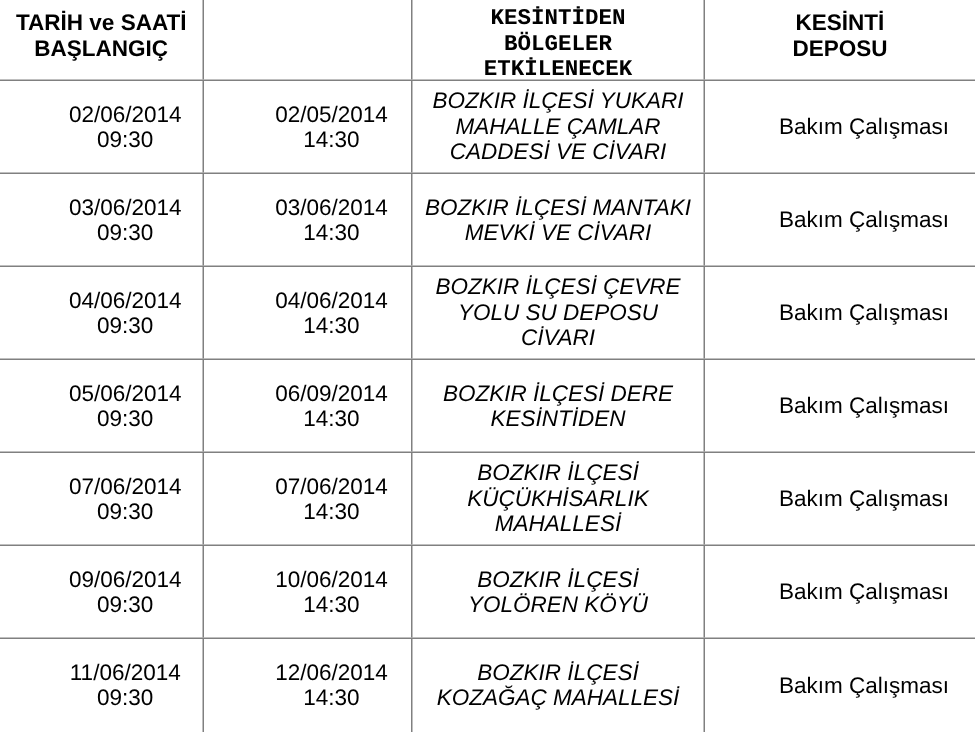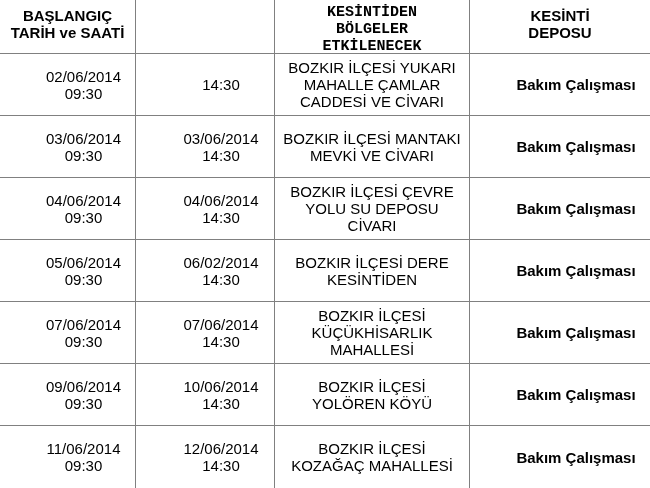--- a/index.html
+++ b/index.html
@@ -24,40 +24,40 @@
   .row.last{border-bottom:none;}
   .cell{
     box-sizing:border-box;
     border-right:1px solid var(--border);
     display:flex;flex-direction:column;justify-content:center;align-items:center;
     text-align:center;
     font-size:15px;line-height:17px;
     padding:0 5px;
     overflow:hidden;
   }
-  .cell:last-child{border-right:none;font-weight:bold;}
+  .cell:last-child{border-right:none;}
   .header .cell{
     display:block;font-weight:bold;padding-top:7px;
   }
   .header .cell.regions{padding-top:11px;font-family:Liberation Mono, monospace;}
   .header .cell.regions .hdr{margin-top:-7px;}
   .hdr-line{display:block;}
   .cell .line{display:block;margin-left:32px;}
-  .cell .wrap{display:block;max-width:190px;}
+  .cell .wrap{display:block;max-width:190px;font-style:italic;}
 </style>
 </head>
 <body>
 
 <div class="outage-table">
 
   <div class="row header">
     <div class="cell">
       <div class="hdr">
+        <span class="hdr-line">TARİH ve SAATİ</span>
         <span class="hdr-line">BAŞLANGIÇ</span>
-        <span class="hdr-line">TARİH ve SAATİ</span>
       </div>
     </div>
     <div class="cell">
       <div class="hdr">
       </div>
     </div>
     <div class="cell regions">
       <div class="hdr">
         <span class="hdr-line">KESİNTİDEN</span>
         <span class="hdr-line">BÖLGELER</span>
@@ -71,20 +71,21 @@
       </div>
     </div>
   </div>
 
   <div class="row">
     <div class="cell">
       <span class="line">02/06/2014</span>
       <span class="line">09:30</span>
     </div>
     <div class="cell">
+      <span class="line">02/05/2014</span>
       <span class="line">14:30</span>
     </div>
     <div class="cell">
       <span class="wrap">BOZKIR İLÇESİ YUKARI MAHALLE ÇAMLAR CADDESİ VE CİVARI</span>
     </div>
     <div class="cell">
       <span class="line">Bakım Çalışması</span>
     </div>
   </div>
 
@@ -121,21 +122,21 @@
       <span class="line">Bakım Çalışması</span>
     </div>
   </div>
 
   <div class="row">
     <div class="cell">
       <span class="line">05/06/2014</span>
       <span class="line">09:30</span>
     </div>
     <div class="cell">
-      <span class="line">06/02/2014</span>
+      <span class="line">06/09/2014</span>
       <span class="line">14:30</span>
     </div>
     <div class="cell">
       <span class="wrap">BOZKIR İLÇESİ DERE KESİNTİDEN</span>
     </div>
     <div class="cell">
       <span class="line">Bakım Çalışması</span>
     </div>
   </div>
 

